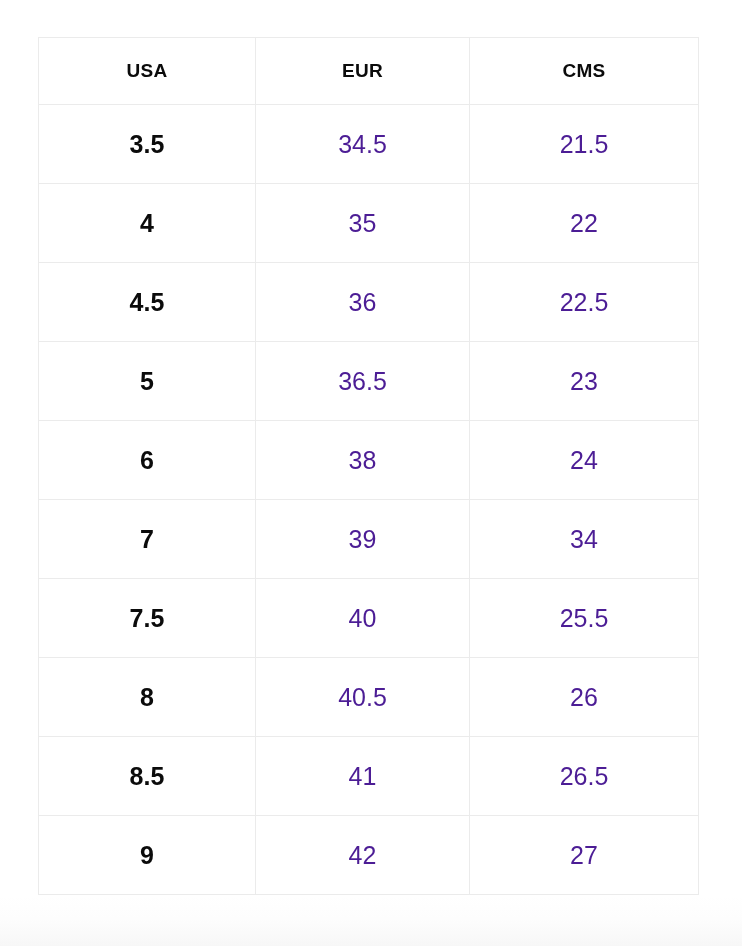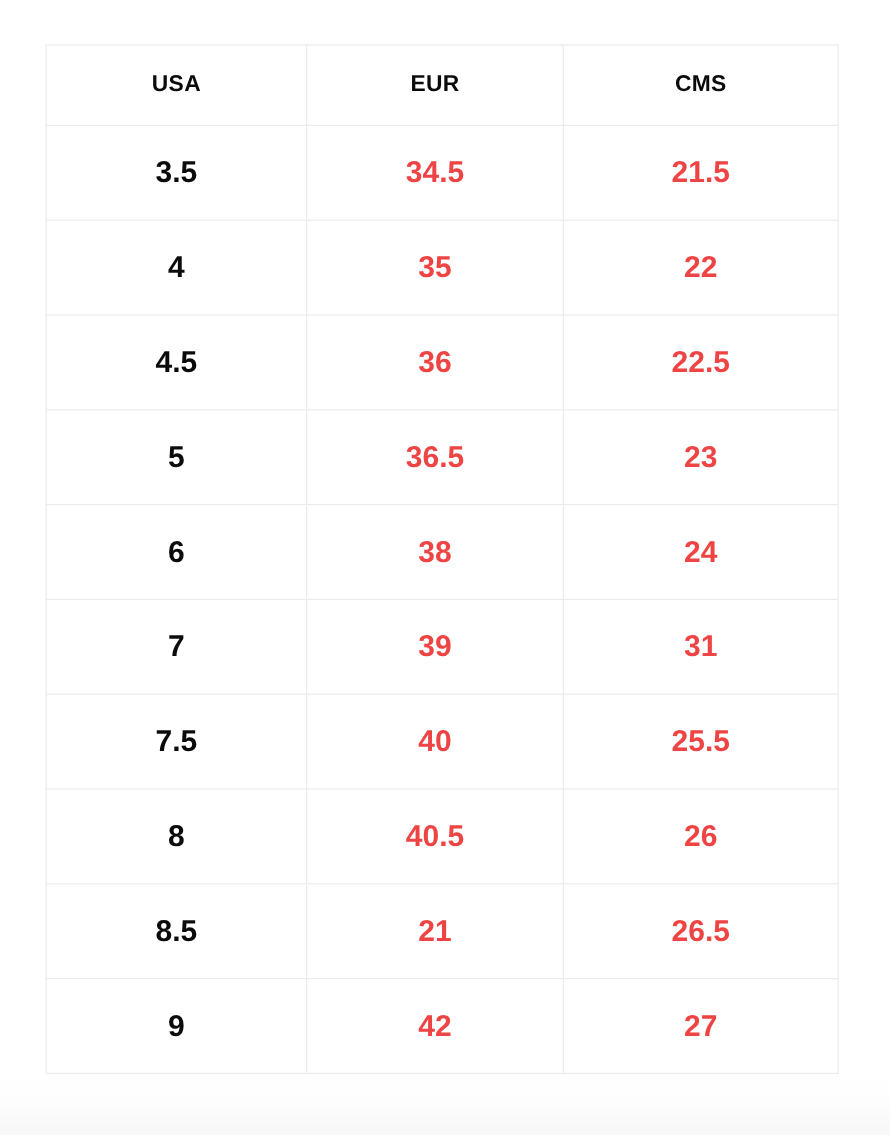--- a/index.html
+++ b/index.html
@@ -61,22 +61,22 @@
 
   table.size-table thead th {
     font-size: 19px;
     font-weight: bold;
     letter-spacing: 0.3px;
     color: #0b0b0b;
   }
 
   table.size-table tbody td {
     font-size: 25px;
-    font-weight: bold;
-    color: #ef4444;
+    font-weight: normal;
+    color: #4c1d95;
   }
 
   table.size-table tbody td.cell-usa {
     font-weight: bold;
     color: #0b0b0b;
     margin-left: 28px;
   }
 </style>
 </head>
 <body>
@@ -117,35 +117,35 @@
         <td class="cell-cms">23</td>
       </tr>
       <tr>
         <td class="cell-usa">6</td>
         <td class="cell-eur">38</td>
         <td class="cell-cms">24</td>
       </tr>
       <tr>
         <td class="cell-usa">7</td>
         <td class="cell-eur">39</td>
-        <td class="cell-cms">31</td>
+        <td class="cell-cms">34</td>
       </tr>
       <tr>
         <td class="cell-usa">7.5</td>
         <td class="cell-eur">40</td>
         <td class="cell-cms">25.5</td>
       </tr>
       <tr>
         <td class="cell-usa">8</td>
         <td class="cell-eur">40.5</td>
         <td class="cell-cms">26</td>
       </tr>
       <tr>
         <td class="cell-usa">8.5</td>
-        <td class="cell-eur">21</td>
+        <td class="cell-eur">41</td>
         <td class="cell-cms">26.5</td>
       </tr>
       <tr>
         <td class="cell-usa">9</td>
         <td class="cell-eur">42</td>
         <td class="cell-cms">27</td>
       </tr>
     </tbody>
   </table>
 </div>

